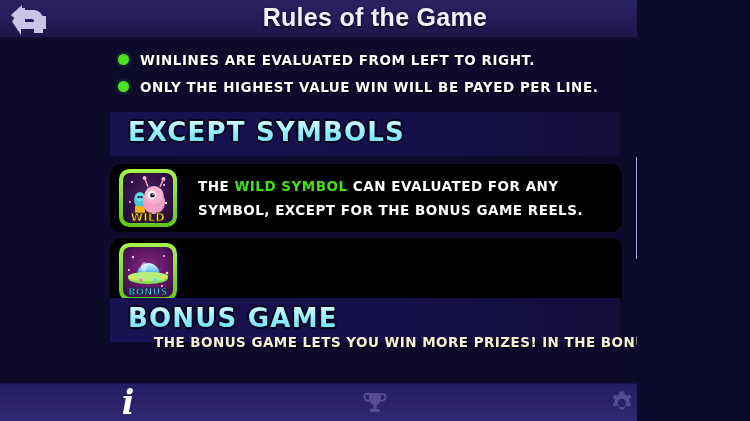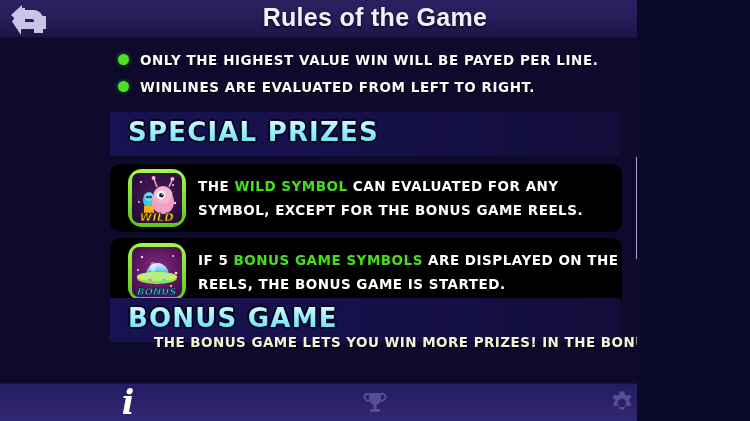--- a/index.html
+++ b/index.html
@@ -75,24 +75,23 @@
     filter:drop-shadow(1.5px 1.5px 0 #07061d) drop-shadow(-1px -1px 0 #07061d)
            drop-shadow(1.5px -1px 0 #07061d) drop-shadow(-1px 1.5px 0 #07061d);
   }
 
   
   .sym-panel {
     position:absolute; left:110px; width:512px;
     background:#000000; border-radius:11px;
   }
   .sym-icon {
-    position:absolute; left:18px; top:50%; transform:translateY(-50%);
-    width:58px; height:58px; border-radius:14px;
+    position:absolute; left:9px; top:50%; transform:translateY(-50%);
+    width:58px; height:58px; border-radius:9px;
     overflow:hidden;
-    font-style:italic;
   }
   .sym-copy {
     position:absolute; left:88px; right:14px; top:50%;
     transform:translateY(-50%);
   }
   .sym-line {
     font-family:"DejaVu Sans", sans-serif;
     font-weight:bold; font-size:13.5px; letter-spacing:0.5px;
     line-height:24px;
     color:#ffffff;
@@ -166,30 +165,30 @@
     </div>
 
     <div id="title">Rules of the Game</div>
   </div>
 
   <div id="content">
 
     <div class="bullets">
       <div class="bullet-row">
         <span class="dot"></span>
-        <span class="bullet-text">ONLY THE HIGHEST VALUE WIN WILL BE PAYED PER LINE.</span>
+        <span class="bullet-text">WINLINES ARE EVALUATED FROM LEFT TO RIGHT.</span>
       </div>
       <div class="bullet-row">
         <span class="dot"></span>
-        <span class="bullet-text">WINLINES ARE EVALUATED FROM LEFT TO RIGHT.</span>
+        <span class="bullet-text">ONLY THE HIGHEST VALUE WIN WILL BE PAYED PER LINE.</span>
       </div>
     </div>
 
     <div class="heading-band" style="top:74px;">
-      <div class="heading-text">SPECIAL PRIZES</div>
+      <div class="heading-text">EXCEPT SYMBOLS</div>
     </div>
 
     <div class="sym-panel" style="top:126px; height:68px;">
       <div class="sym-icon">
         <svg width="58" height="58" viewBox="0 0 58 58">
           <defs>
             <radialGradient id="wbg" cx="50%" cy="45%" r="70%">
               <stop offset="0%" stop-color="#4a1d5e"></stop>
               <stop offset="100%" stop-color="#230a36"></stop>
             </radialGradient>
@@ -264,24 +263,20 @@
           <ellipse cx="29" cy="35" rx="20" ry="6" fill="#8ae24c"></ellipse>
           <ellipse cx="29" cy="33.5" rx="20" ry="4.6" fill="#b6f07c"></ellipse>
           <circle cx="14" cy="35" r="1.8" fill="#ffe030"></circle>
           <circle cx="22" cy="37" r="1.8" fill="#ff6ec0"></circle>
           <circle cx="36" cy="37" r="1.8" fill="#56d9ff"></circle>
           <circle cx="44" cy="35" r="1.8" fill="#ffe030"></circle>
 
           <text x="29" y="52" font-family="DejaVu Sans, sans-serif" font-size="9.5" font-weight="bold" fill="#45d7f5" stroke="#062a3a" stroke-width="0.8" text-anchor="middle" letter-spacing="0.3">BONUS</text>
         </svg>
       </div>
-      <div class="sym-copy">
-        <div class="sym-line"><span>IF 5 </span><span class="hl">BONUS GAME SYMBOLS</span><span> ARE DISPLAYED ON THE</span></div>
-        <div class="sym-line">REELS, THE BONUS GAME IS STARTED.</div>
-      </div>
     </div>
 
     <div class="heading-band" style="top:260px;padding-left:20px;">
       <div class="heading-text">BONUS GAME</div>
     </div>
 
     <div id="teaser">THE BONUS GAME LETS YOU WIN MORE PRIZES! IN THE BONUS GAME</div>
 
     <div id="scrollbar">
       <div id="scroll-thumb"></div>

